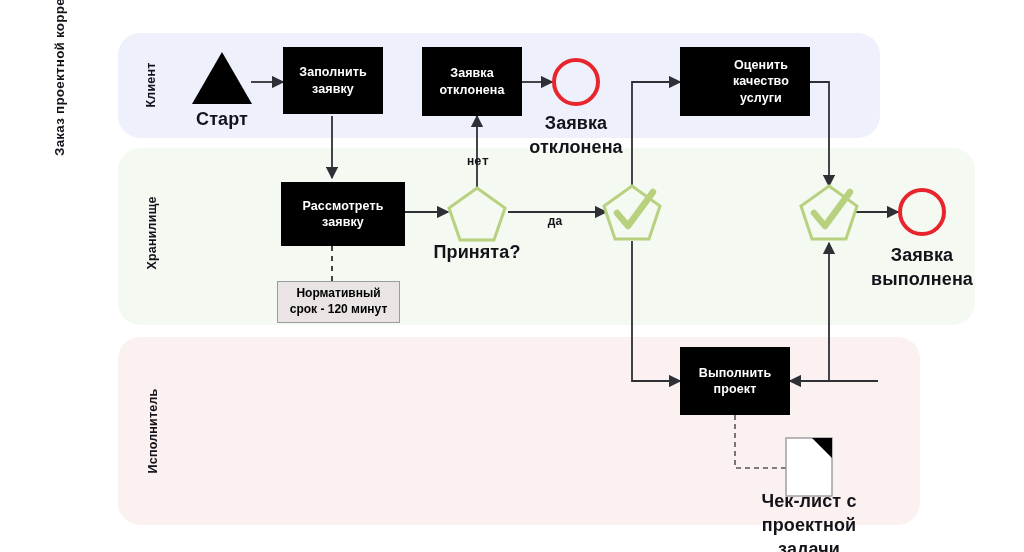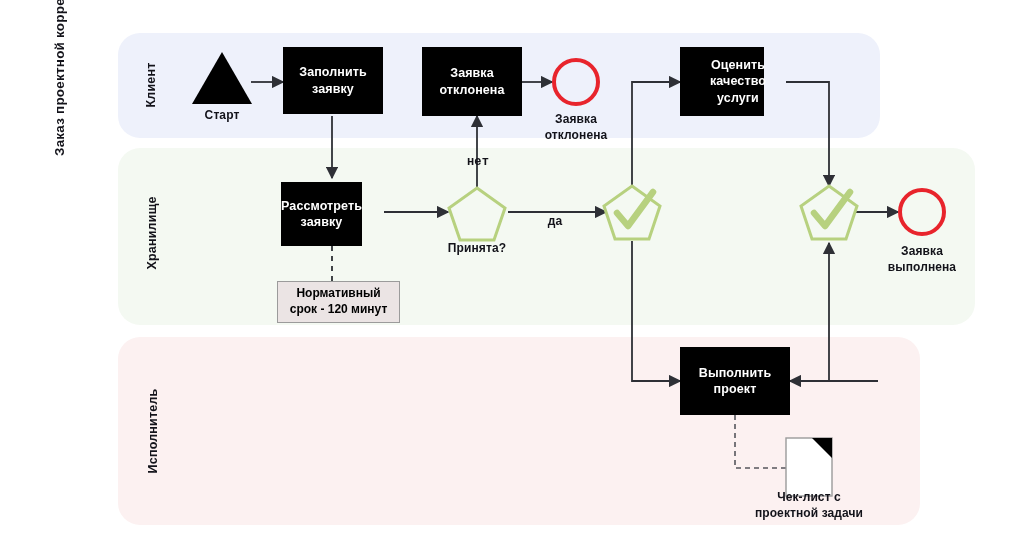--- a/index.html
+++ b/index.html
@@ -79,21 +79,21 @@
   .end-circle {
     position: absolute;
     border: 4.5px solid #e8242c;
     border-radius: 50%;
     background: transparent;
   }
 
   
   .caption {
     position: absolute;
-    font-size: 12px;
+    font-size: 18px;
     font-weight: bold;
     color: #13131a;
     text-align: center;
     line-height: 1.32;
     letter-spacing: 0.1px;
     white-space: pre-line;
   }
   .edge-label {
     position: absolute;
     font-size: 12px;
@@ -211,25 +211,25 @@
   <div class="task" style="left:283px; top:47px; width:100px; height:67px; white-space:pre-line;">Заполнить
 заявку</div>
 
   <div class="task" style="left:422px; top:47px; width:100px; height:69px; white-space:pre-line;">Заявка
 отклонена</div>
 
   <div class="end-circle" style="left:552px; top:58px; width:48px; height:48px;"></div>
   <div class="caption" style="left:516px; top:112px; width:120px;">Заявка
 отклонена</div>
 
-  <div class="task" style="left:680px; top:47px; width:84px; height:69px; white-space:pre-line;padding-left:38px;">Оценить
+  <div class="task" style="left:680px; top:47px; width:130px; height:69px; white-space:pre-line;padding-left:38px;">Оценить
 качество
 услуги</div>
 
-  <div class="task" style="left:281px; top:182px; width:81px; height:64px; white-space:pre-line;">Рассмотреть
+  <div class="task" style="left:281px; top:182px; width:124px; height:64px; white-space:pre-line;">Рассмотреть
 заявку</div>
 
   <div class="note-box" style="left:277px; top:281px; width:123px; height:42px; white-space:pre-line;">Нормативный
 срок - 120 минут</div>
 
   <div class="caption" style="left:424px; top:241px; width:106px;">Принята?</div>
 
   <div class="edge-label" style="left:458px; top:155px; width:40px;font-family:Liberation Mono, monospace;">нет</div>
   <div class="edge-label" style="left:535px; top:214px; width:40px;">да</div>
 

